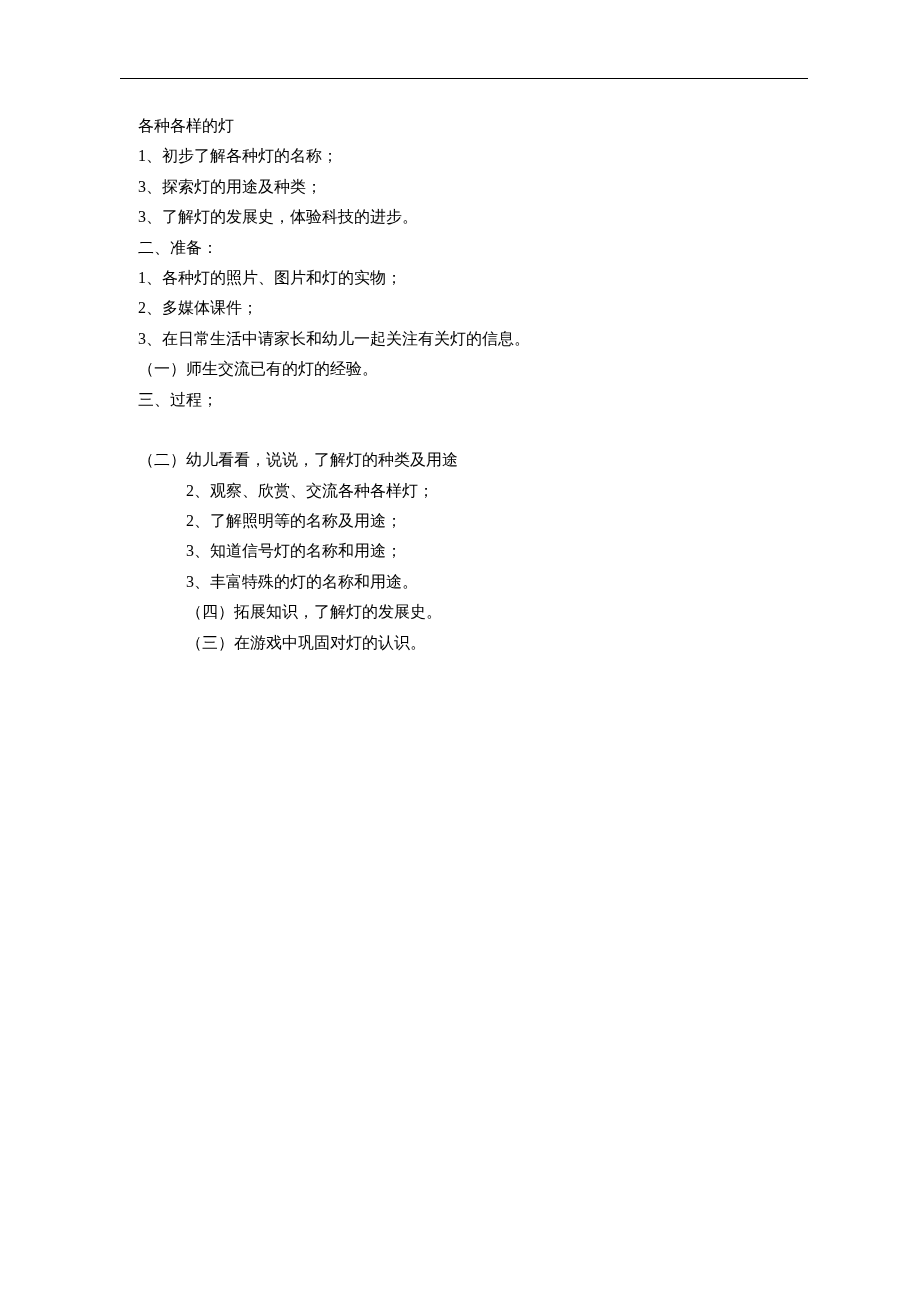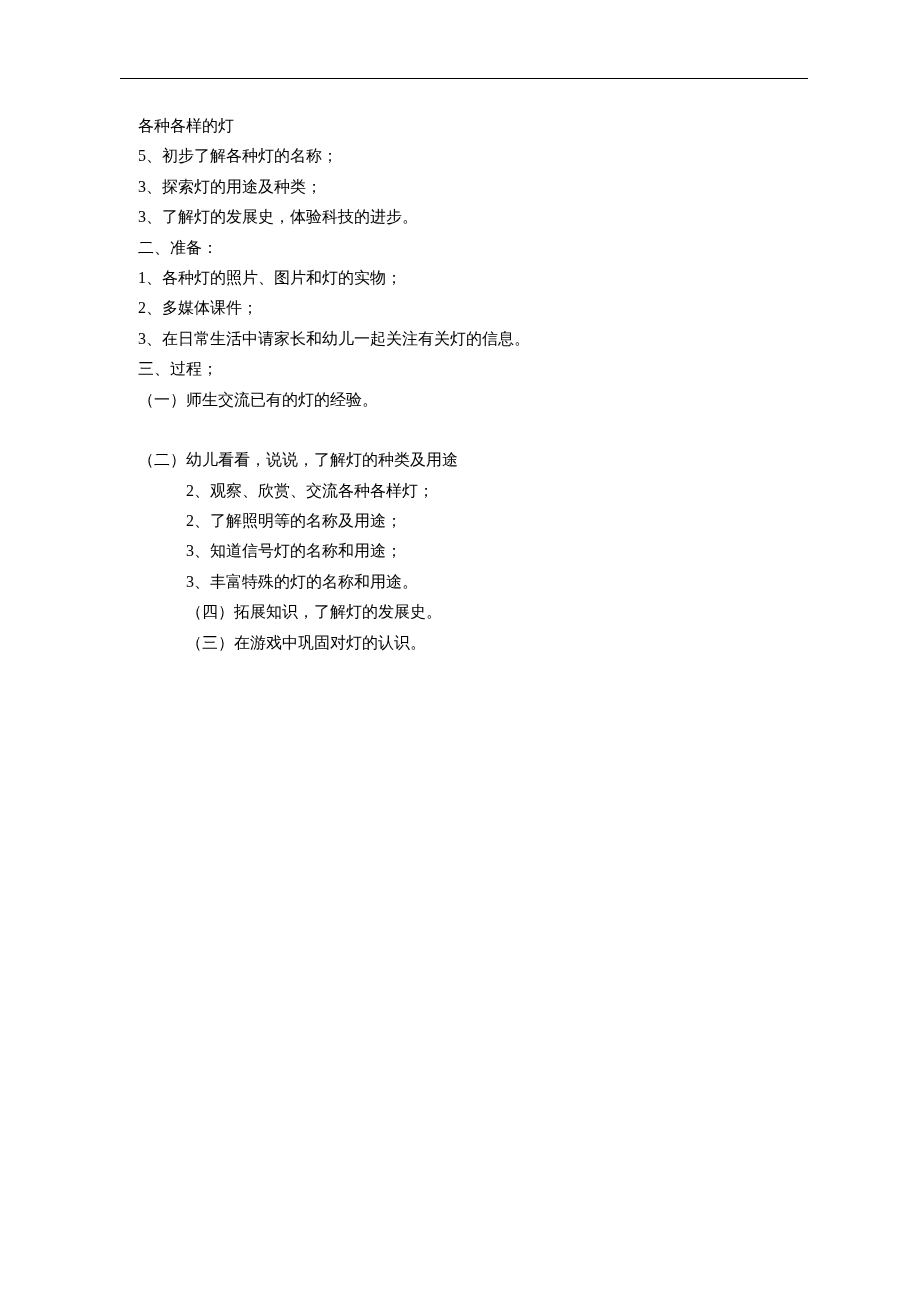--- a/index.html
+++ b/index.html
@@ -37,31 +37,31 @@
     }
   </style>
 </head>
 <body>
 
 <div class="header-line"></div>
 
 <div class="content">
   <div class="line">各种各样的灯</div>
 
-  <div class="line">5、初步了解各种灯的名称；</div>
+  <div class="line">1、初步了解各种灯的名称；</div>
   <div class="line">3、探索灯的用途及种类；</div>
   <div class="line">3、了解灯的发展史，体验科技的进步。</div>
 
   <div class="line">二、准备：</div>
   <div class="line">1、各种灯的照片、图片和灯的实物；</div>
   <div class="line">2、多媒体课件；</div>
   <div class="line">3、在日常生活中请家长和幼儿一起关注有关灯的信息。</div>
 
+  <div class="line">（一）师生交流已有的灯的经验。</div>
   <div class="line">三、过程；</div>
-  <div class="line">（一）师生交流已有的灯的经验。</div>
 
   <div class="blank-line"></div>
 
   <div class="line">（二）幼儿看看，说说，了解灯的种类及用途</div>
   <div class="line indent-1">2、观察、欣赏、交流各种各样灯；</div>
   <div class="line indent-1">2、了解照明等的名称及用途；</div>
   <div class="line indent-1">3、知道信号灯的名称和用途；</div>
   <div class="line indent-1">3、丰富特殊的灯的名称和用途。</div>
 
   <div class="line indent-1">（四）拓展知识，了解灯的发展史。</div>

